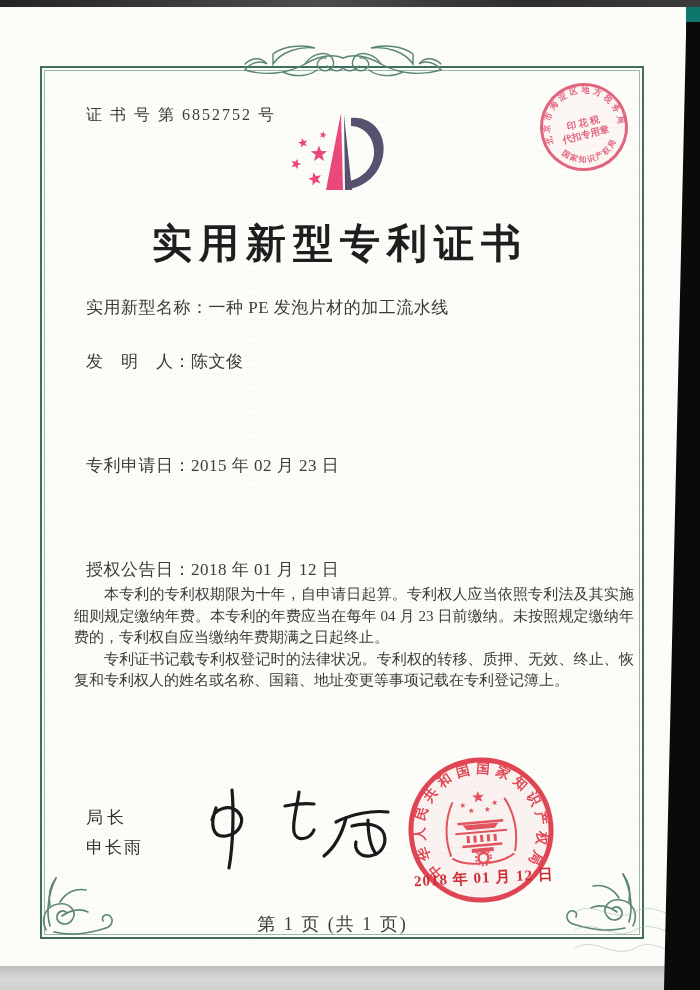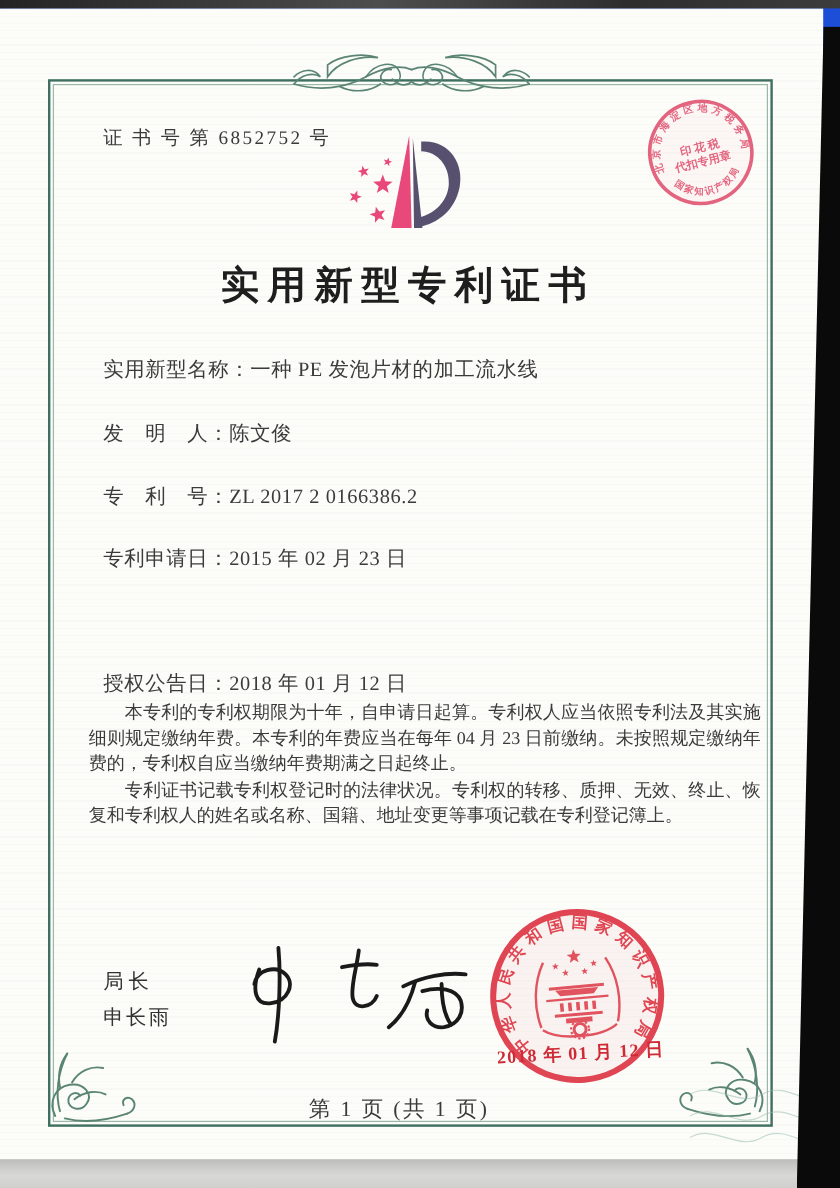--- a/index.html
+++ b/index.html
@@ -1,33 +1,33 @@
 <!DOCTYPE html>
 <html><head>
 <meta charset="utf-8">
 <style>
   html,body{margin:0;padding:0;background:#ffffff;}
-  .photo{position:relative;width:700px;height:990px;background:#1d4ed8;overflow:hidden;
+  .photo{position:relative;width:700px;height:990px;background:#0f766e;overflow:hidden;
          font-family:"Liberation Serif","DejaVu Serif",serif;color:#2f2f2f;}
   .edge-top{position:absolute;left:0;top:0;width:700px;height:7px;z-index:4;
             background:linear-gradient(90deg,#242424,#4d4d4d 45%,#2e2e2e 75%,#3c3c3c);}
   .edge-right{position:absolute;left:664px;top:22px;width:36px;height:968px;background:#0a0a0a;z-index:4;
             clip-path:polygon(62% 0,100% 0,100% 100%,0 100%);}
   .edge-bottom{position:absolute;left:0;top:966px;width:700px;height:24px;z-index:3;
             background:linear-gradient(#bdbdbb,#d8d8d6 55%,#cfcfcd);}
   .paper{position:absolute;left:0;top:7px;width:686px;height:961px;z-index:1;background:#fcfcf9;
          background-image:repeating-linear-gradient(180deg,rgba(150,175,160,.045) 0 1px,transparent 1px 6px);}
   .frame-outer{position:absolute;left:40px;top:59px;width:600px;height:869px;border:2px solid #3f6f60;}
   .frame-inner{position:absolute;inset:2px;border:1px solid #9bb7aa;}
   .orn{position:absolute;}
   .cert-number{position:absolute;left:86px;top:98px;font-size:16px;letter-spacing:2px;color:#3a3a3a;}
   .stamp{position:absolute;left:536px;top:72px;width:96px;height:96px;transform:rotate(-14deg);opacity:.88;}
   .logo{position:absolute;left:292px;top:97px;width:120px;height:95px;}
   .title{position:absolute;left:40px;top:209px;width:600px;text-align:center;
-         font-size:32px;font-weight:bold;letter-spacing:7px;color:#1e1e1e;}
+         font-size:40px;font-weight:bold;letter-spacing:7px;color:#1e1e1e;}
   .field{position:absolute;left:86px;font-size:17px;color:#3b3b3b;letter-spacing:.5px;white-space:nowrap;}
   .f0{top:289px}.f1{top:343px}.f2{top:395px}.f3{top:447px}.f4{top:499px}.f5{top:551px}
   .paras{position:absolute;left:74px;top:577px;width:560px;font-size:15px;line-height:21.5px;
          text-align:justify;color:#3b3b3b;}
   .paras p{margin:0;text-indent:2em;}
   .signer-title{position:absolute;left:86px;top:799px;font-size:17px;color:#333;letter-spacing:4px;}
   .signer-name{position:absolute;left:86px;top:829px;font-size:17px;color:#333;letter-spacing:2px;text-align:center;}
   .signature{position:absolute;left:190px;top:768px;width:210px;height:100px;}
   .seal{position:absolute;left:403px;top:745px;width:156px;height:156px;transform:rotate(-5deg);opacity:.92;}
   .seal-date{position:absolute;left:414px;top:861px;width:160px;font-size:15px;font-weight:bold;
@@ -126,21 +126,20 @@
       <g fill="#57506e">
         <polygon points="52,11 53,86 60,86"></polygon>
         <path d="M59,14 C82,12 95,32 91,52 C87,72 72,82 58,85 L58,77 C70,74 81,64 82,50 C83,34 72,22 59,22 Z"></path>
       </g>
     </svg>
 
     <div class="title">实用新型专利证书</div>
 
     <div class="field f0">实用新型名称：一种 PE 发泡片材的加工流水线</div>
     <div class="field f1">发　明　人：陈文俊</div>
-    <div class="field f2">专　利　号：ZL 2017 2 0166386.2</div>
     <div class="field f3">专利申请日：2015 年 02 月 23 日</div>
     <div class="field f5">授权公告日：2018 年 01 月 12 日</div>
 
     <div class="paras">
       <p>本专利的专利权期限为十年，自申请日起算。专利权人应当依照专利法及其实施细则规定缴纳年费。本专利的年费应当在每年 04 月 23 日前缴纳。未按照规定缴纳年费的，专利权自应当缴纳年费期满之日起终止。</p>
       <p>专利证书记载专利权登记时的法律状况。专利权的转移、质押、无效、终止、恢复和专利权人的姓名或名称、国籍、地址变更等事项记载在专利登记簿上。</p>
     </div>
 
     <div class="signer-title">局长</div>
     <div class="signer-name">申长雨</div>

